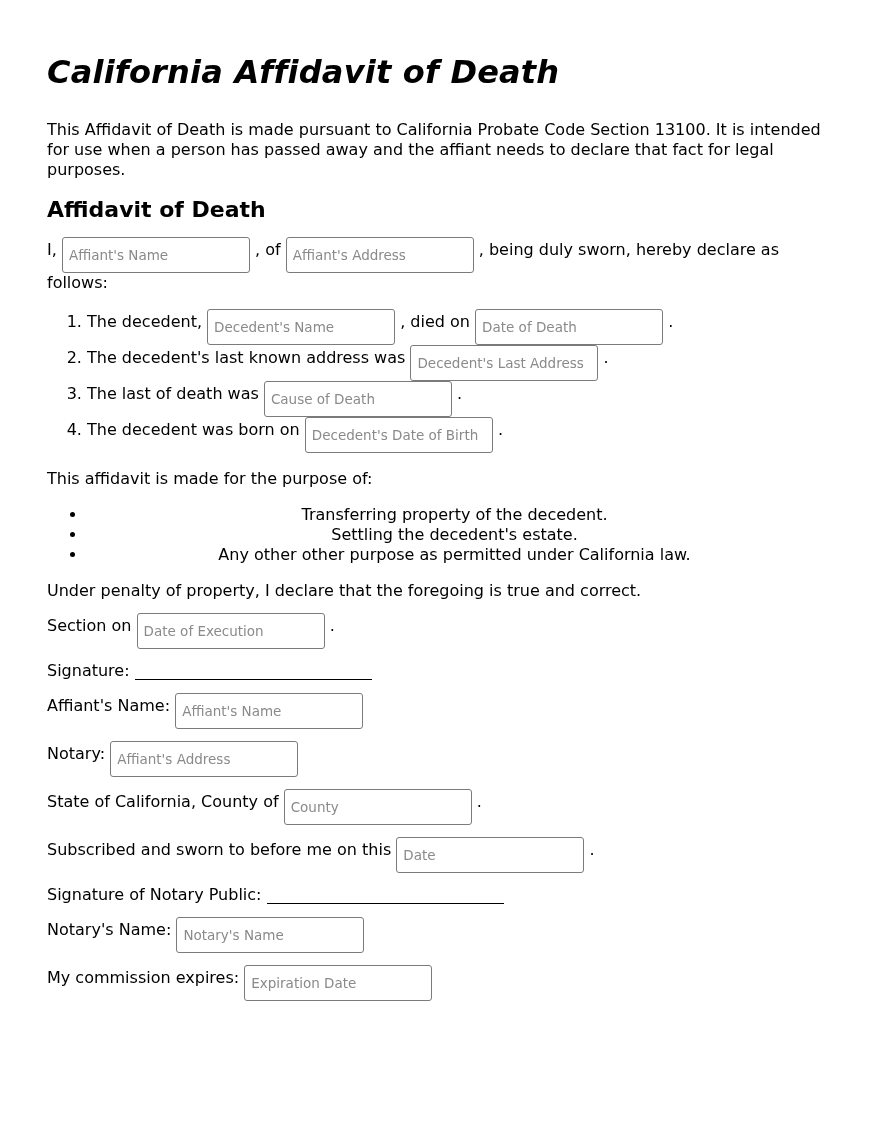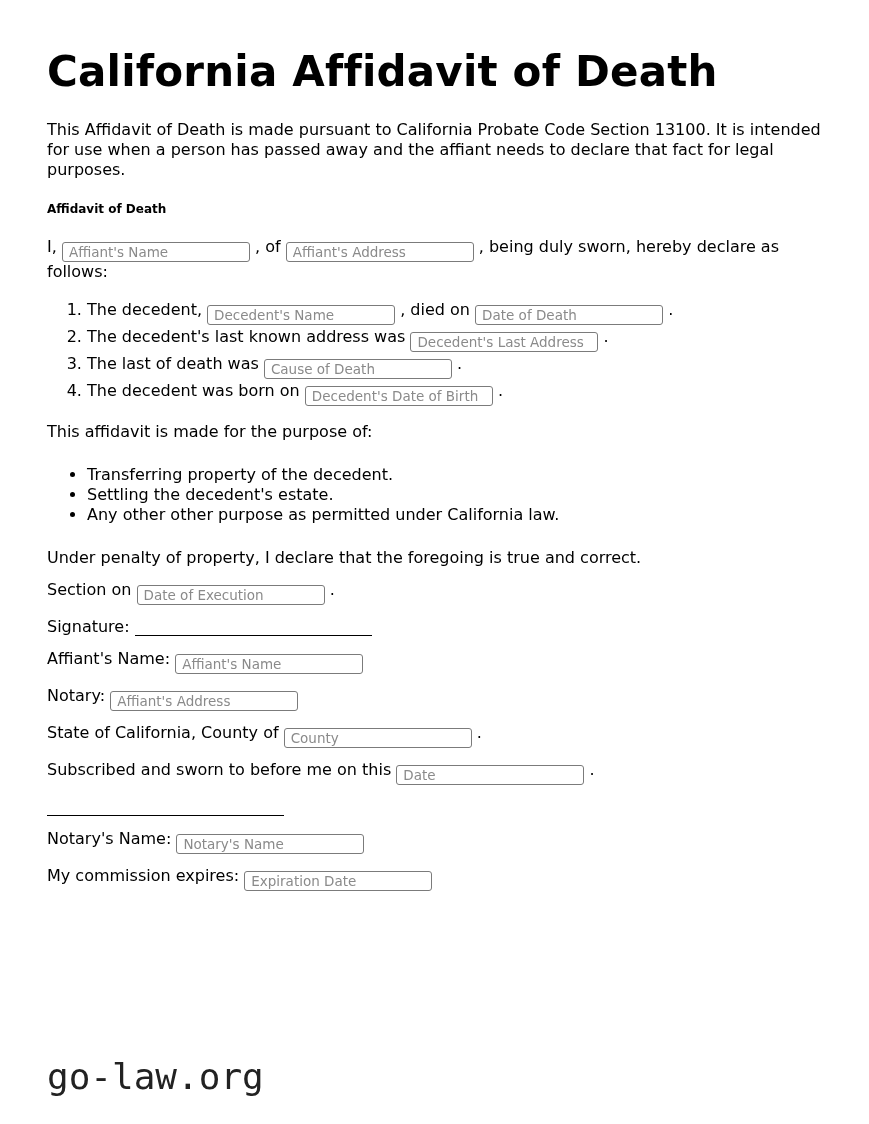--- a/index.html
+++ b/index.html
@@ -12,47 +12,49 @@
     height: 1124px;
     box-sizing: border-box;
     padding: 52px 47px 0 47px;
     font-family: "DejaVu Sans", "Liberation Sans", sans-serif;
     font-size: 16px;
     line-height: 20px;
     color: #000000;
     overflow: hidden;
   }
   h1.doc-title {
-    font-size: 42px;
+    font-size: 32px;
     line-height: 40px;
     font-weight: bold;
     margin: 0 0 28px 0;
     letter-spacing: 0.2px;
+    font-style: italic;
   }
   p { margin: 12px 0; }
   h2.section-heading {
-    font-size: 12px;
+    font-size: 22px;
     line-height: 21px;
     font-weight: bold;
     margin: 19px 0 17px 0;
   }
   ol.facts-list {
     margin: 16px 0;
     padding-left: 40px;
   }
   ol.facts-list li { line-height: 23px; }
   ul.purpose-list {
-    margin: 23px 0;
+    margin: 16px 0;
     padding-left: 40px;
+    text-align: center;
   }
   ul.purpose-list li { line-height: 20px; }
   input.fi {
     box-sizing: border-box;
     width: 188px;
-    height: 20px;
+    height: 36px;
     border: 1px solid #7b7b7b;
     border-radius: 3px;
     padding: 1px 6px;
     background: #ffffff;
     font-family: "DejaVu Sans", "Liberation Sans", sans-serif;
     font-size: 13.5px;
     color: #000000;
     vertical-align: -5px;
   }
   input.fi::placeholder {
@@ -153,20 +155,21 @@
   <span>.</span>
 </p>
 
 <p>
   <span>Subscribed and sworn to before me on this</span>
   <input class="fi" type="text" placeholder="Date" style="">
   <span>.</span>
 </p>
 
 <p>
+  <span>Signature of Notary Public:</span>
   <span class="blank-line"></span>
 </p>
 
 <p>
   <span>Notary's Name:</span>
   <input class="fi" type="text" placeholder="Notary's Name" style="">
 </p>
 
 <p>
   <span>My commission expires:</span>

